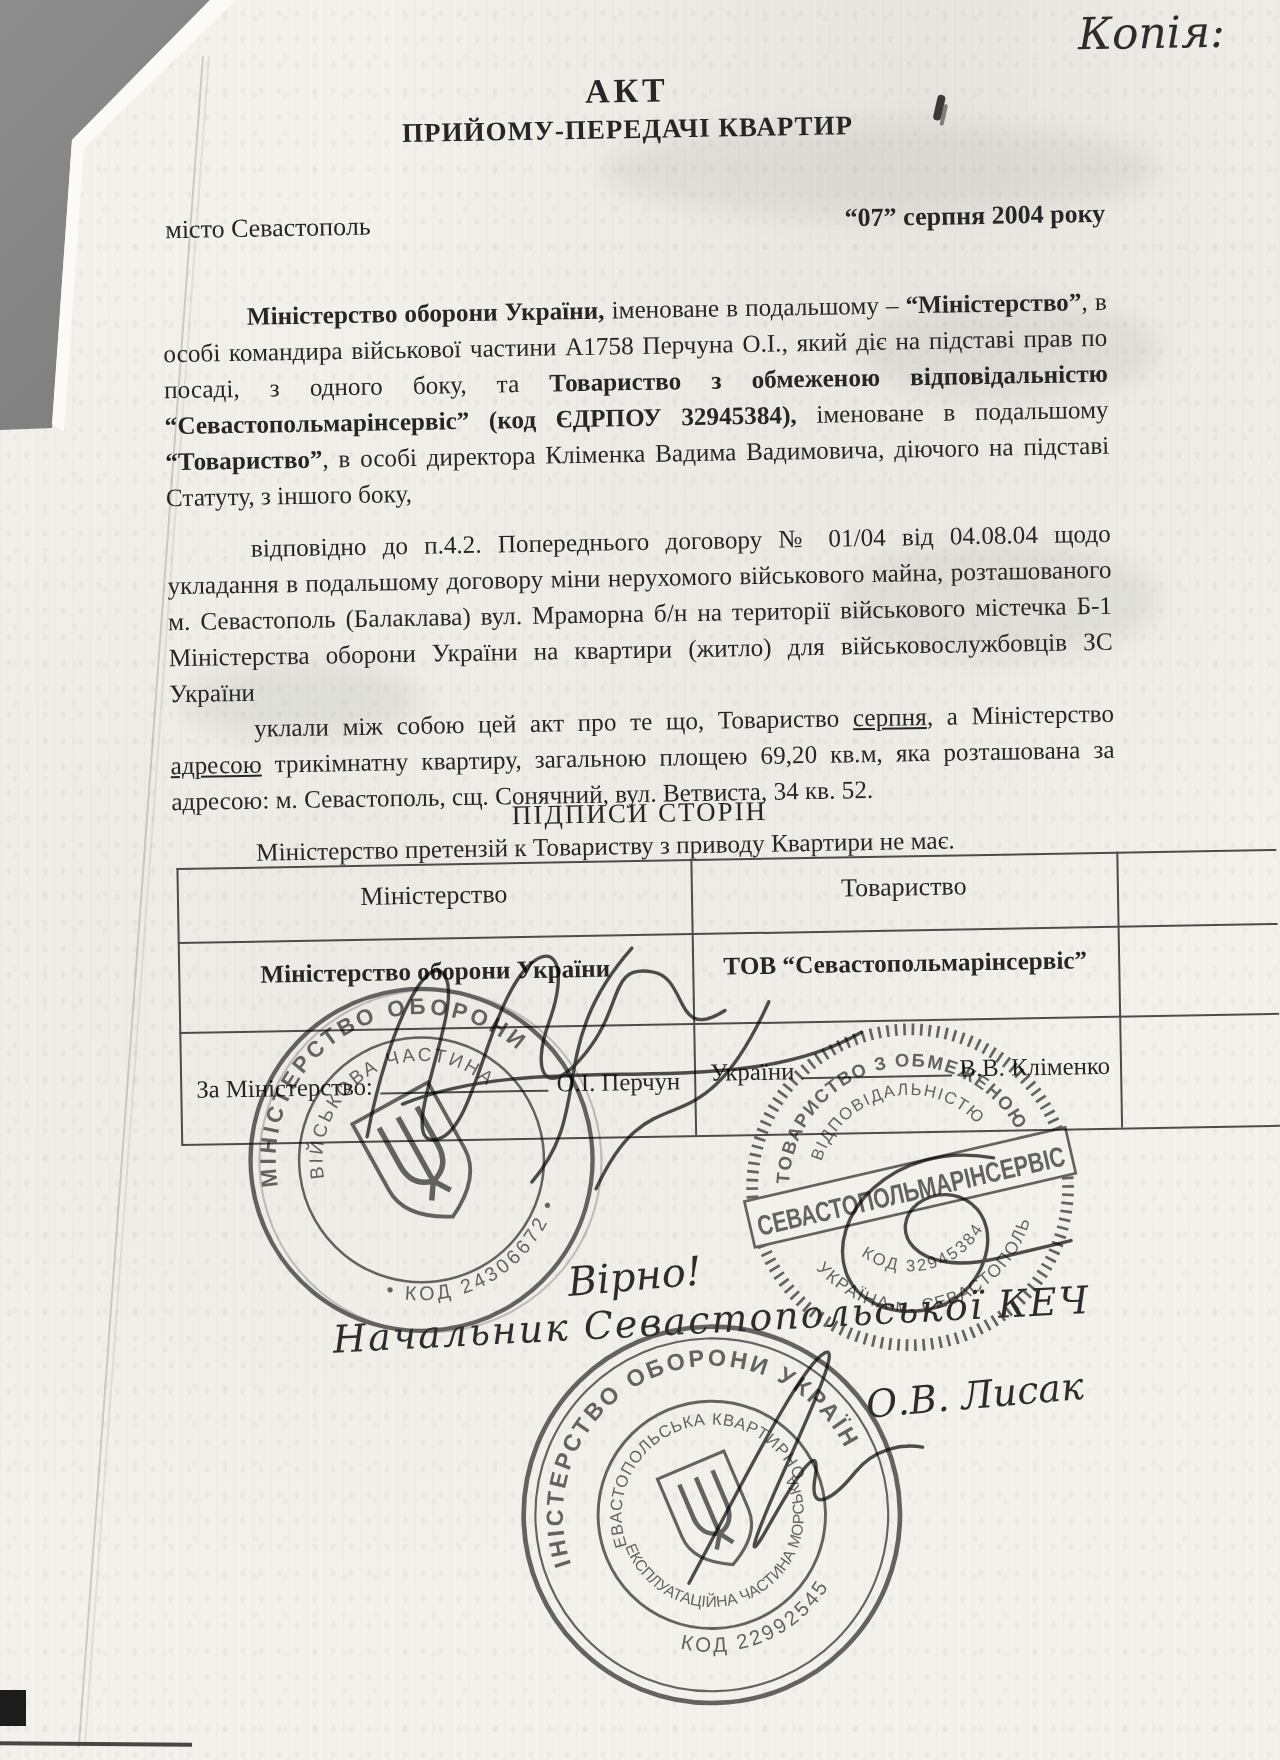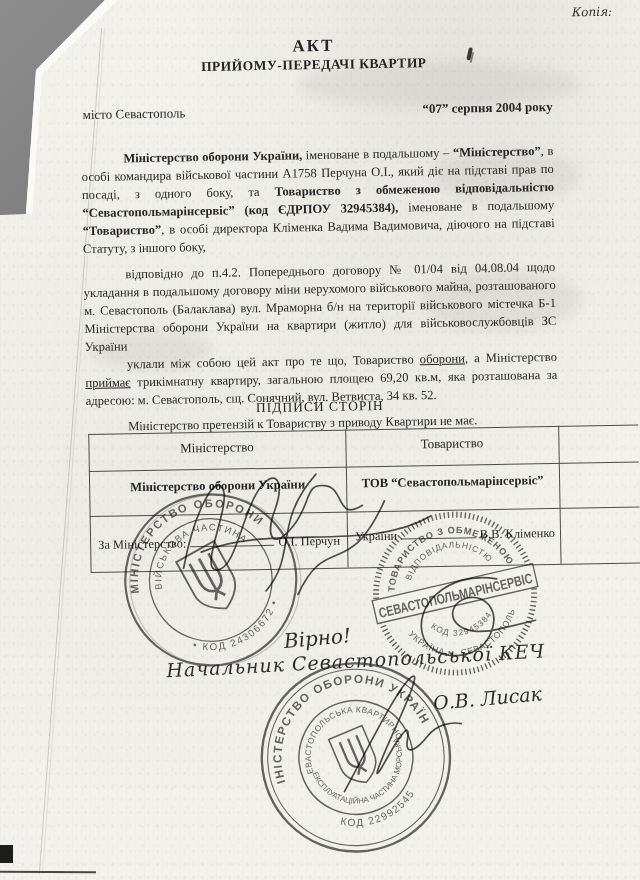--- a/index.html
+++ b/index.html
@@ -42,21 +42,21 @@
   .org{position:absolute;top:47px;font-size:12.6px;font-weight:bold;text-align:center;}
   .rolerow{position:absolute;top:103px;display:flex;align-items:baseline;font-size:12.4px;}
   .sigline{border-bottom:1px solid #4c4c4c;flex:1;height:11px;margin:0 4px;}
   
   .stamp{position:absolute;mix-blend-mode:multiply;opacity:.84;}
   .sig{position:absolute;mix-blend-mode:multiply;}
   .sig path{fill:none;stroke:#2f2f2f;stroke-width:1.7;stroke-linecap:round;opacity:.85;}
   
   .hand{position:absolute;font-family:"DejaVu Serif", serif;font-style:italic;
         color:#2d2d2d;white-space:nowrap;}
-  .copy{top:5px;right:28px;font-size:12px;transform:rotate(-1deg);}
+  .copy{top:5px;right:28px;font-size:22px;transform:rotate(-1deg);}
   .verified{top:626px;left:280px;font-size:20px;transform:rotate(-4deg);}
   .appr-title{top:650px;left:162px;font-size:19px;letter-spacing:1px;transform:rotate(-2deg);}
   .appr-name{top:690px;left:428px;font-size:19px;transform:rotate(-4deg);}
   
   .corner{position:absolute;top:0;left:0;width:130px;height:220px;
         clip-path:polygon(0 0,105px 0,36px 70px,26px 214px,0 215px);
         background:linear-gradient(135deg,#8e8e8e,#7a7a7a);}
   .corner-edge{position:absolute;top:0;left:0;width:130px;height:220px;
         clip-path:polygon(105px 0,118px 0,42px 74px,32px 216px,26px 212px,36px 70px);
         background:#fbfaf7;}
@@ -98,21 +98,21 @@
     <div class="title">АКТ</div>
     <div class="subtitle">ПРИЙОМУ-ПЕРЕДАЧІ КВАРТИР</div>
     <div class="cityrow">
       <span class="city">місто Севастополь</span>
       <span class="date">“07” серпня 2004 року</span>
     </div>
 
     <div class="bodytext">
       <p><b>Міністерство оборони України,</b><span> іменоване в подальшому – </span><b>“Міністерство”</b><span>, в особі командира військової частини А1758 Перчуна О.І., який діє на підставі прав по посаді, з одного боку, та </span><b>Товариство з обмеженою відповідальністю “Севастопольмарінсервіс” (код ЄДРПОУ  32945384),</b><span> іменоване в подальшому </span><b>“Товариство”</b><span>, в особі директора Кліменка Вадима Вадимовича, діючого на підставі Статуту, з іншого боку,</span></p>
       <p class="tight">відповідно до п.4.2. Попереднього договору № 01/04 від 04.08.04 щодо укладання в подальшому договору міни нерухомого військового майна, розташованого м. Севастополь (Балаклава) вул. Мраморна б/н на території військового містечка Б-1 Міністерства оборони України  на квартири (житло) для військовослужбовців ЗС України</p>
-      <p><span>уклали між собою цей акт про те що, Товариство </span><span class="u">оборони</span><span>, а Міністерство </span><span class="u">приймає</span><span> трикімнатну квартиру, загальною площею 69,20 кв.м,  яка розташована за адресою: м. Севастополь, сщ. Сонячний, вул. Ветвиста, 34 кв. 52.</span></p>
+      <p><span>уклали між собою цей акт про те що, Товариство </span><span class="u">серпня</span><span>, а Міністерство </span><span class="u">адресою</span><span> трикімнатну квартиру, загальною площею 69,20 кв.м,  яка розташована за адресою: м. Севастополь, сщ. Сонячний, вул. Ветвиста, 34 кв. 52.</span></p>
       <p>Міністерство претензій к Товариству з приводу Квартири не має.</p>
     </div>
 
     <div class="sig-heading">ПІДПИСИ СТОРІН</div>
 
     <div class="tablezone">
       <div class="hline" style="top:0;"></div>
       <div class="hline" style="top:37px;"></div>
       <div class="hline" style="top:82px;"></div>
       <div class="hline" style="top:138px;"></div>

